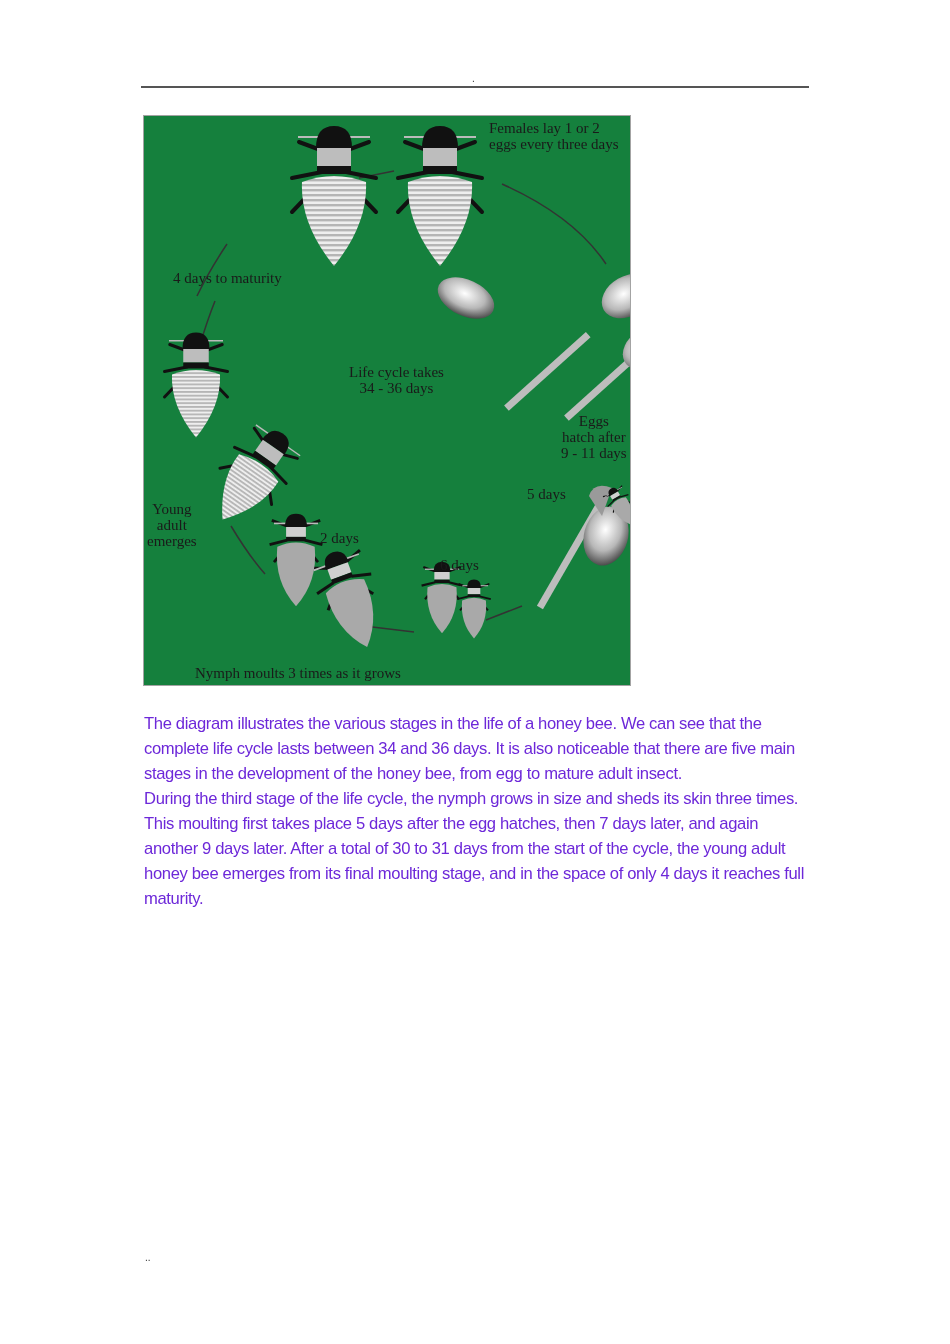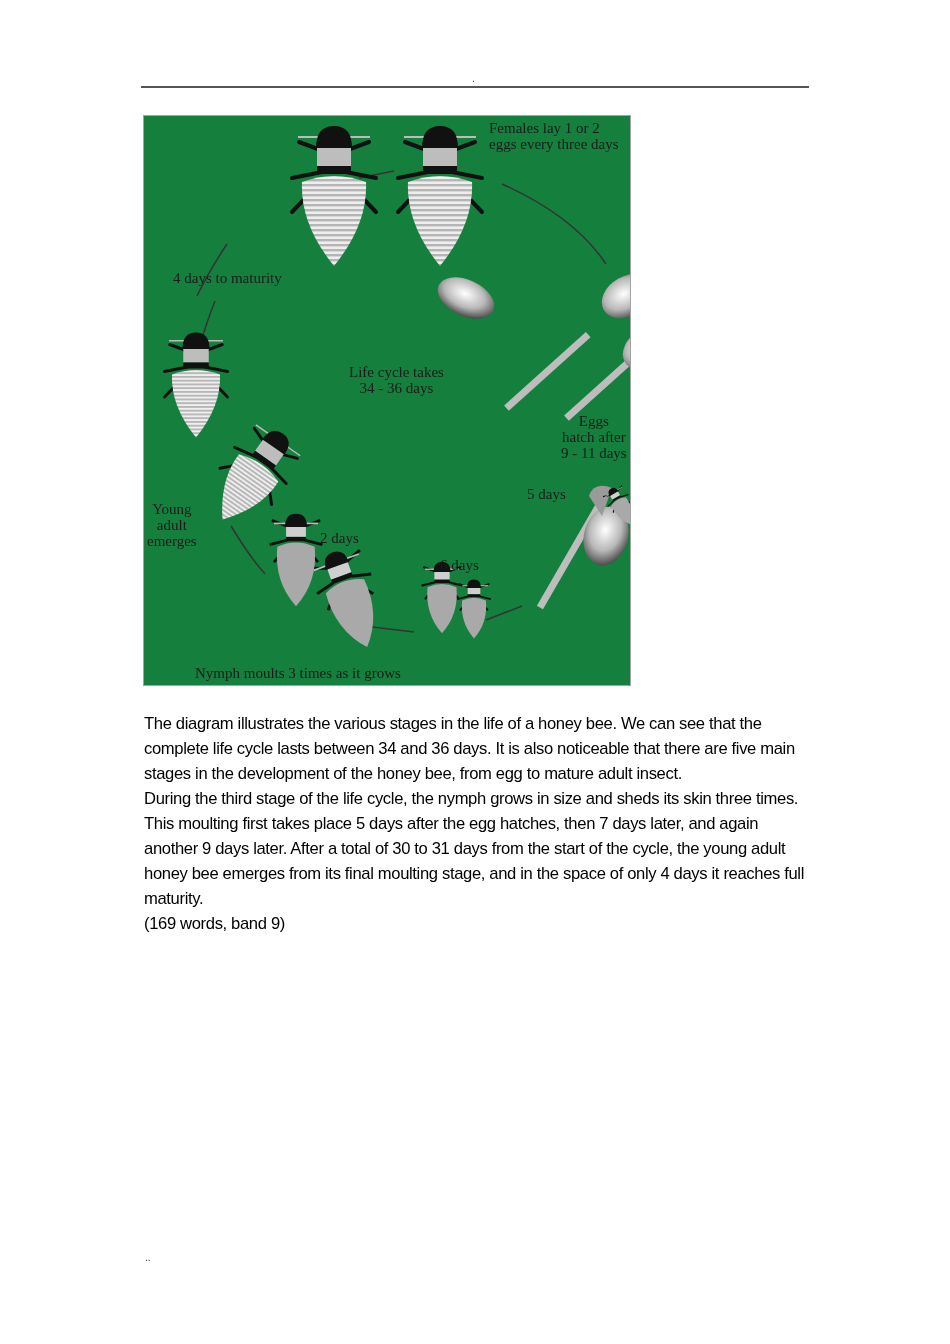--- a/index.html
+++ b/index.html
@@ -3,21 +3,21 @@
   <meta charset="utf-8">
   <style>
     html, body { margin: 0; padding: 0; background: #ffffff; }
     body { width: 950px; height: 1344px; position: relative; overflow: hidden; font-family: "Liberation Sans", sans-serif; }
     .header-mark { position: absolute; left: 472px; top: 74px; font-size: 10px; color: #333; line-height: 10px; }
     .header-rule { position: absolute; left: 141px; top: 86px; width: 668px; height: 2px; background: #555; }
     .figure { position: absolute; left: 143px; top: 115px; width: 488px; height: 571px; background: #15803d; border: 1px solid #a3a3a3; box-sizing: border-box; overflow: hidden; }
     .figure svg { position: absolute; left: 0; top: 0; }
     .lbl { position: absolute; font-family: "Liberation Serif", "DejaVu Serif", serif; font-size: 15px; color: #1a1a1a; line-height: 16px; white-space: pre; }
     .c { text-align: center; }
-    .body-text { position: absolute; left: 144px; top: 711px; width: 670px; font-family: "Liberation Sans", "DejaVu Sans", sans-serif; font-size: 16.6px; line-height: 25px; color: #000000; letter-spacing: -0.35px; }
+    .body-text { position: absolute; left: 144px; top: 711px; width: 670px; font-family: "Liberation Sans", "DejaVu Sans", sans-serif; font-size: 16.6px; line-height: 25px; color: #6d28d9; letter-spacing: -0.35px; }
     .body-text p { margin: 0; }
     .footer-mark { position: absolute; left: 145px; top: 1252px; font-size: 10px; color: #333; }
   </style>
 </head>
 <body>
 
 <div class="header-mark">.</div>
 <div class="header-rule"></div>
 
 <div class="figure">
@@ -115,16 +115,15 @@
   <div class="lbl" style="left:176px; top:414px;">2 days</div>
   <div class="lbl c" style="left:3px; top:385px;font-family:Liberation Serif, serif;">Young
 adult
 emerges</div>
   <div class="lbl" style="left:51px; top:549px;">Nymph moults 3 times as it grows</div>
 </div>
 
 <div class="body-text">
   <p>The diagram illustrates the various stages in the life of a honey bee. We can see that the complete life cycle lasts between 34 and 36 days. It is also noticeable that there are five main stages in the development of the honey bee, from egg to mature adult insect.</p>
   <p>During the third stage of the life cycle, the nymph grows in size and sheds its skin three times. This moulting first takes place 5 days after the egg hatches, then 7 days later, and again another 9 days later. After a total of 30 to 31 days from the start of the cycle, the young adult honey bee emerges from its final moulting stage, and in the space of only 4 days it reaches full maturity.</p>
-  <p>(169 words, band 9)</p>
 </div>
 
 <div class="footer-mark">..</div>
 
 </body></html>

